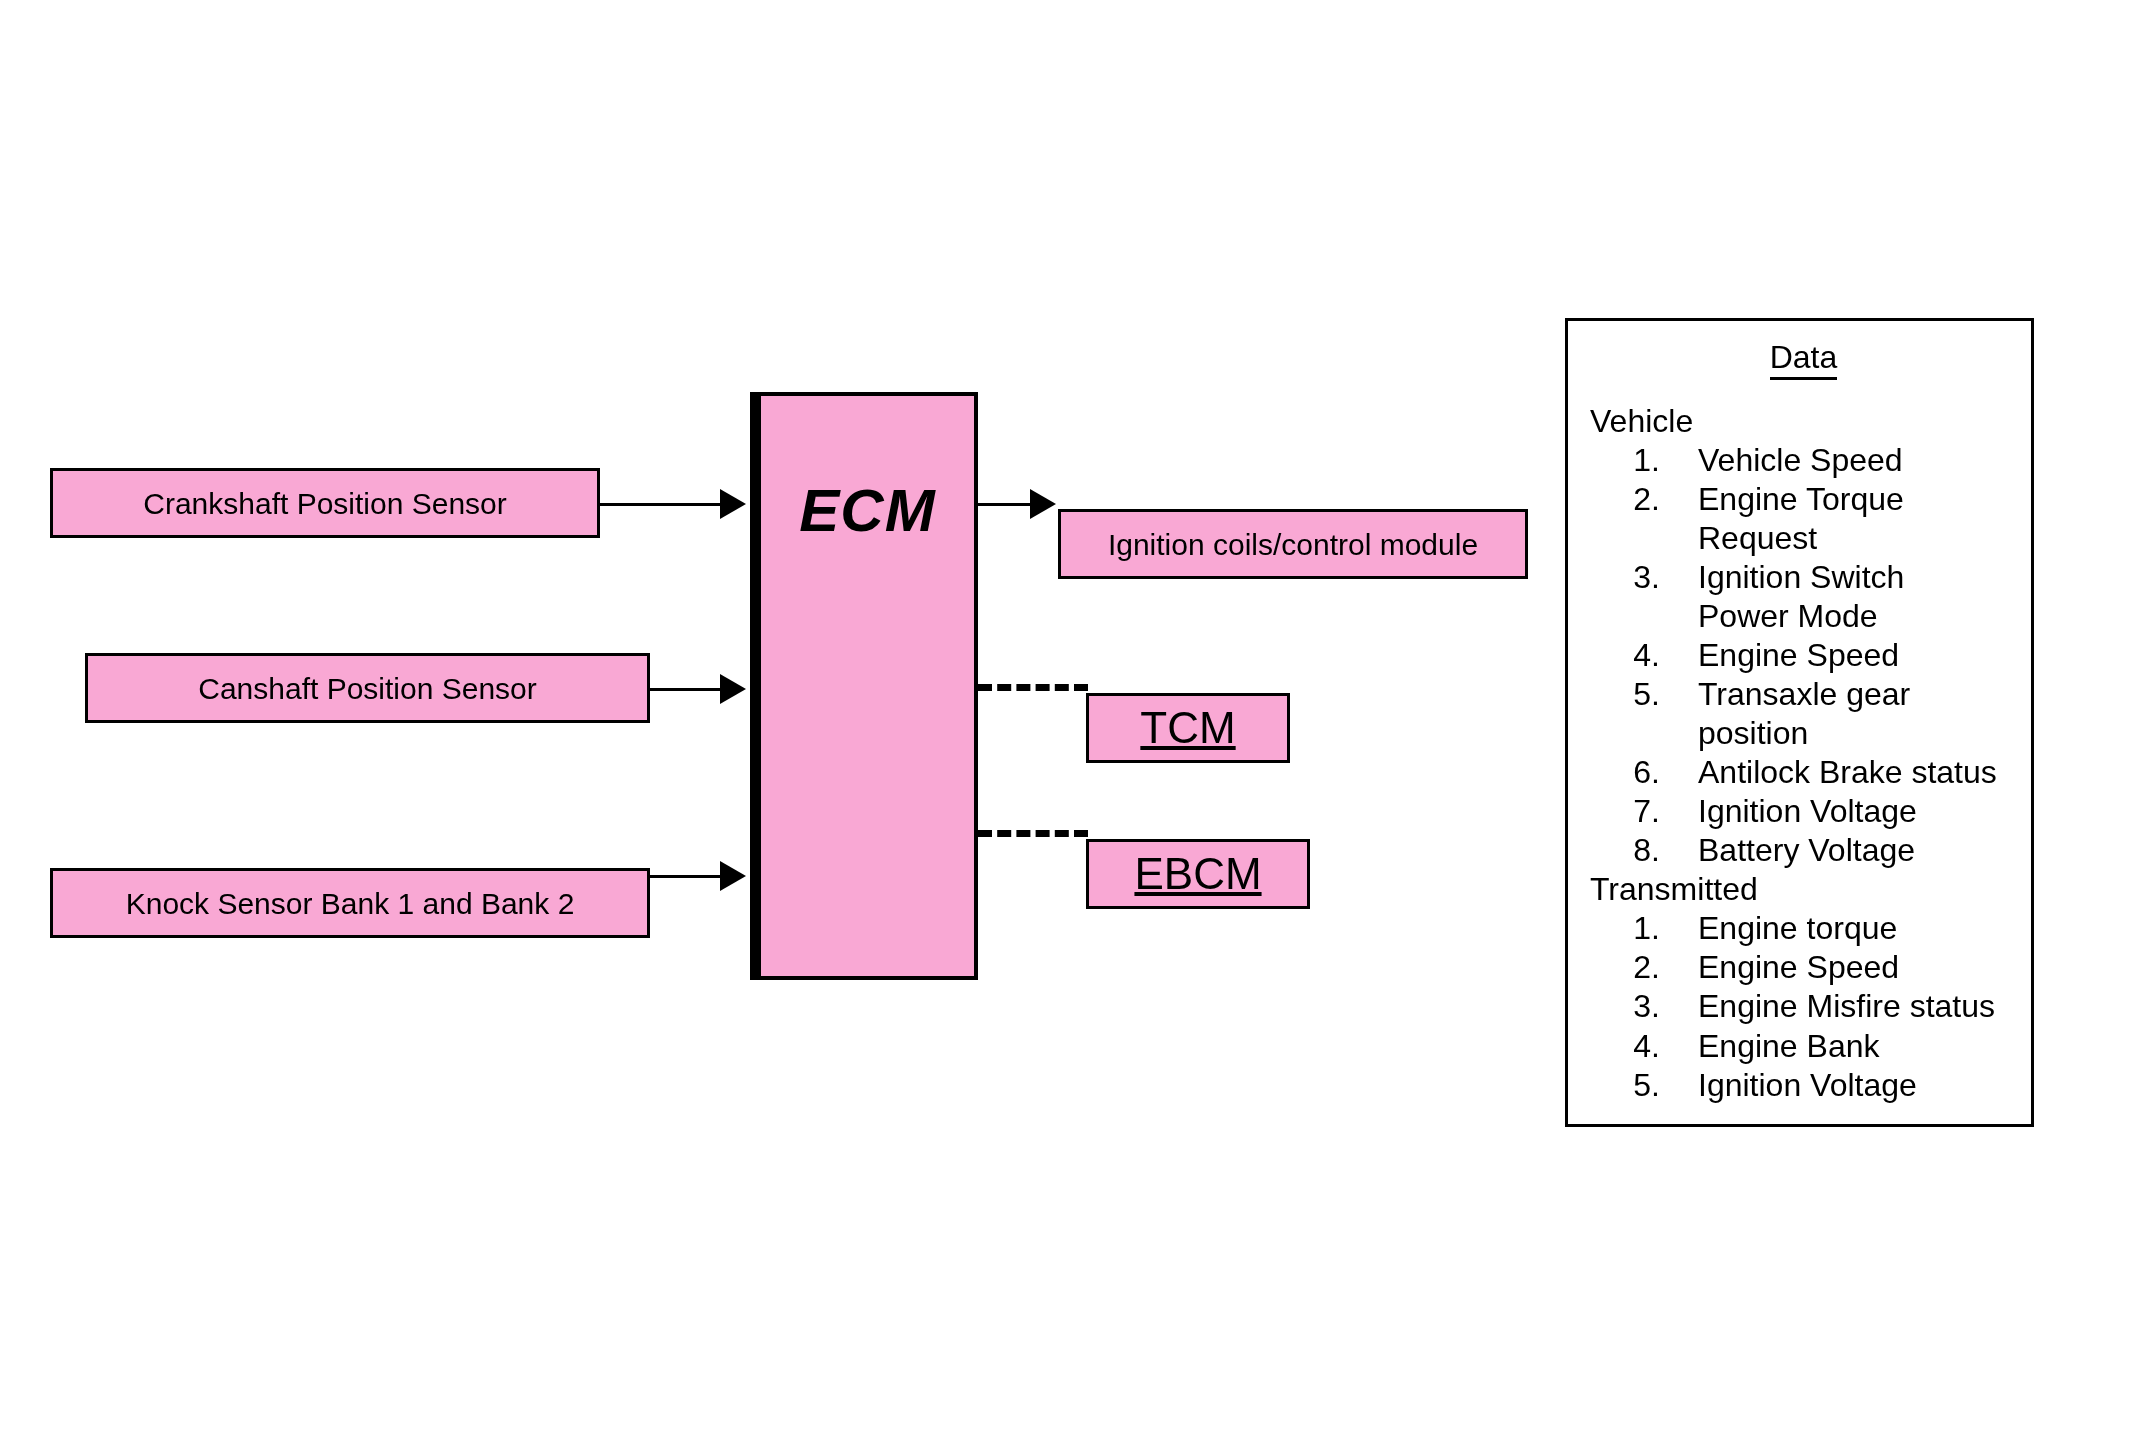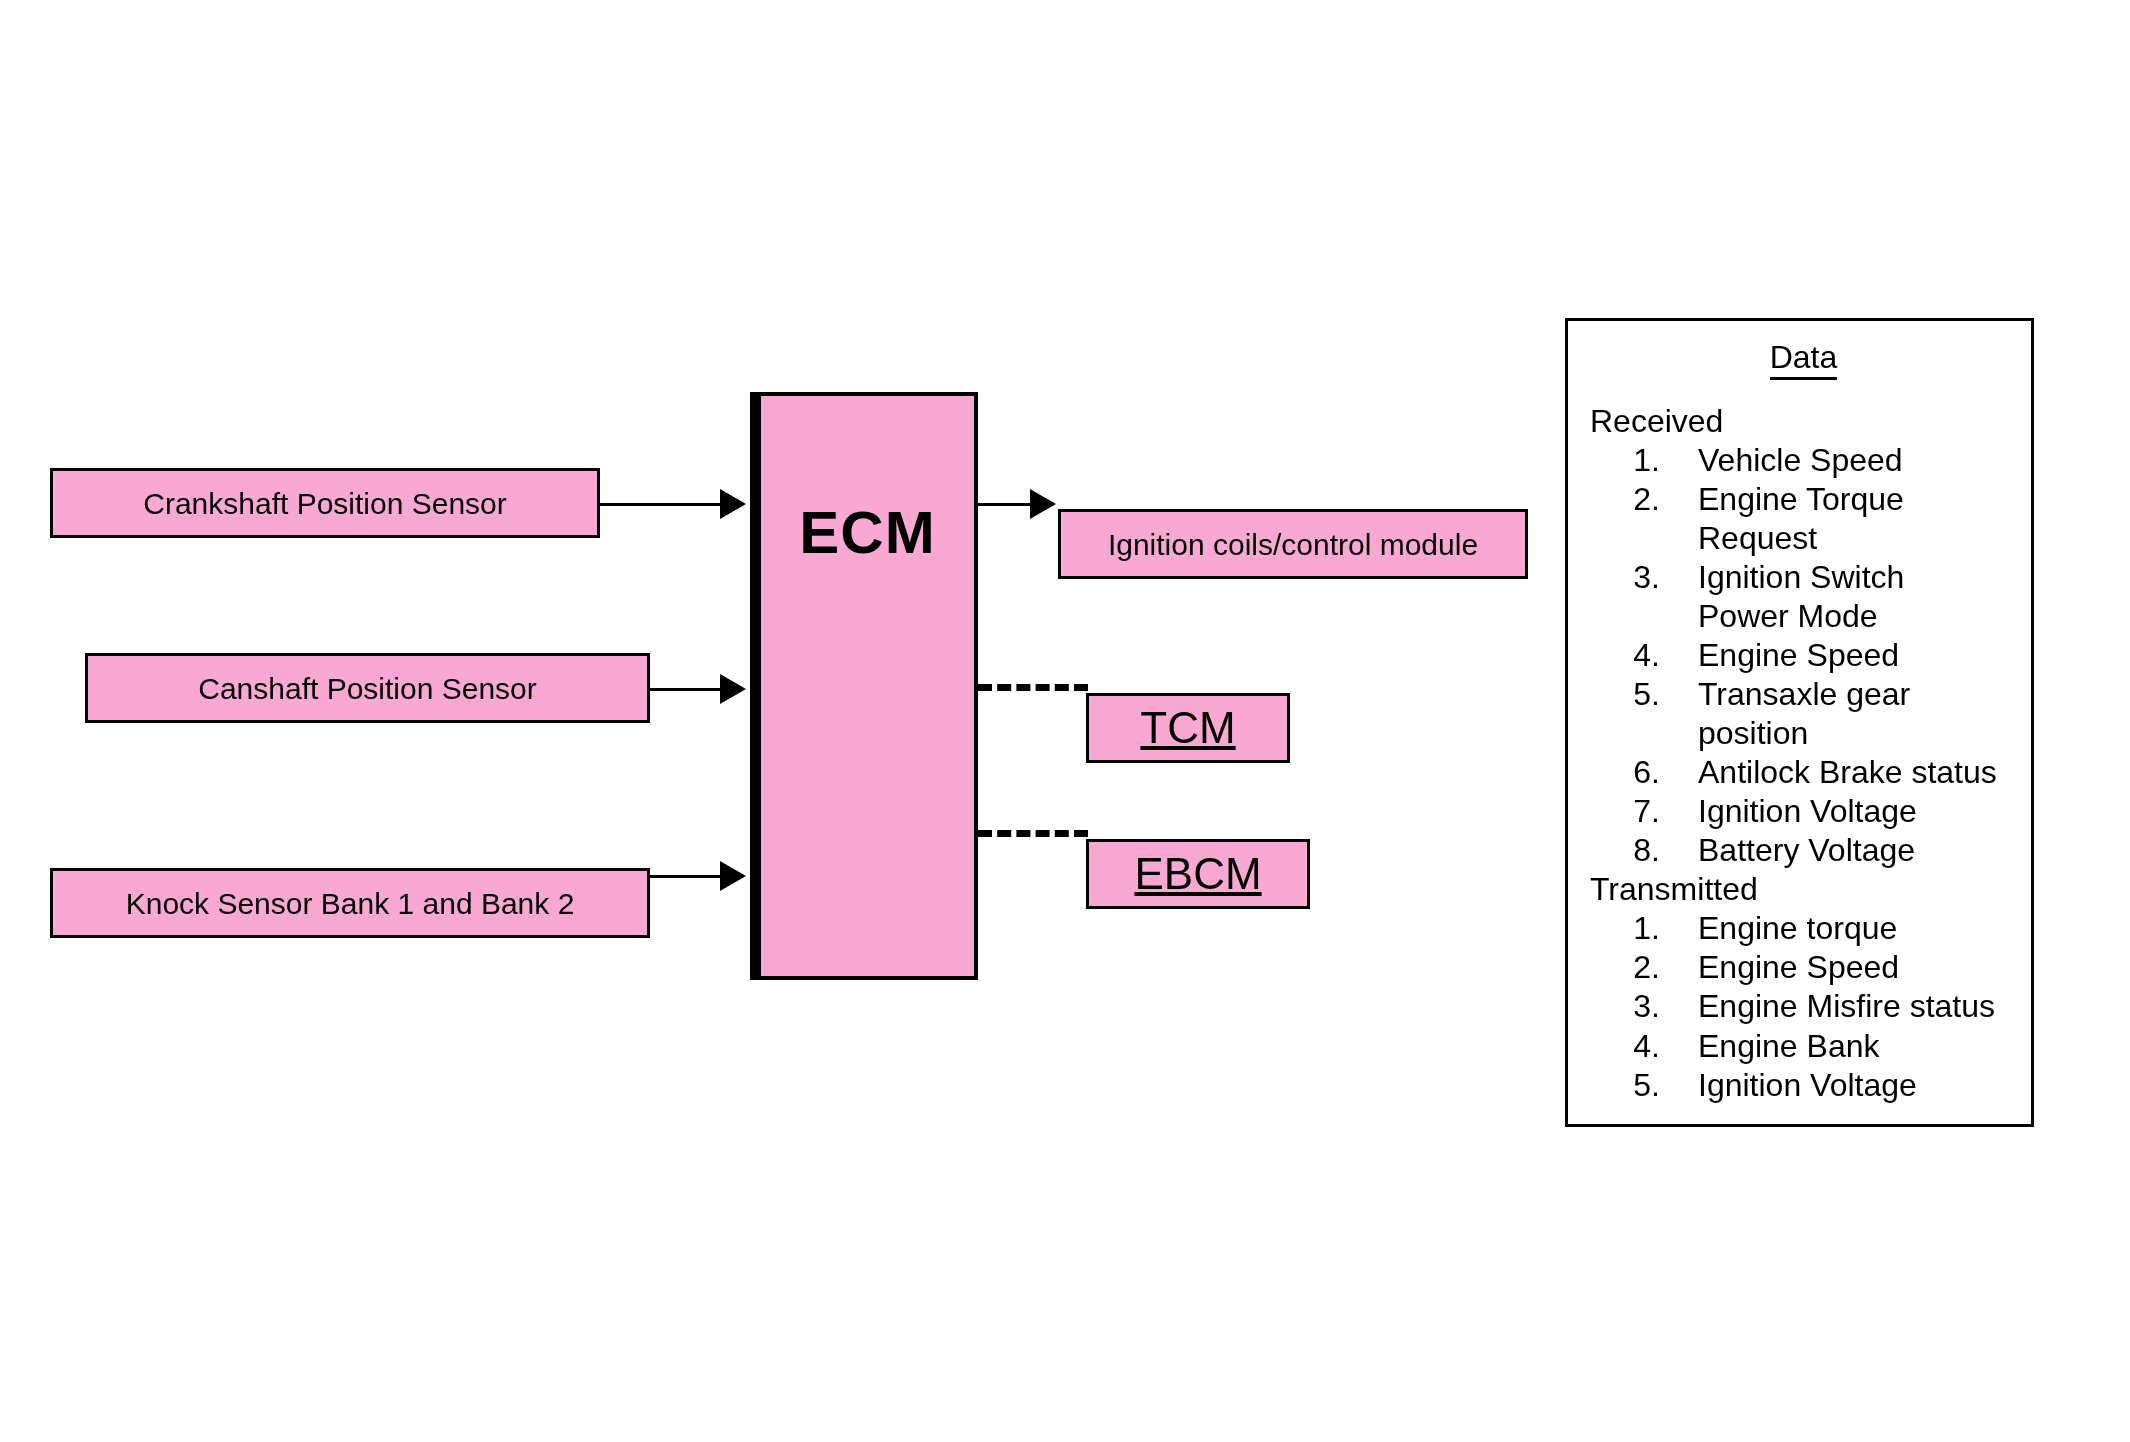--- a/index.html
+++ b/index.html
@@ -50,21 +50,22 @@
     height: 588px;
     border: 4px solid #000000;
     border-left-width: 11px;
     align-items: flex-start;
     justify-content: center;
   }
   #ecm-box .node-label {
     font-size: 60px;
     font-weight: 700;
     letter-spacing: 1px;
-    padding-top: 104px;
+    padding-top: 82px;
+    font-style: italic;
   }
 
   
   .module-box {
     font-size: 30px;
     margin-top: 41px;
   }
   #tcm-box .node-label,
   #ebcm-box .node-label {
     font-size: 44px;
@@ -189,21 +190,21 @@
 
   <div class="node module-box" id="ebcm-box" style="left:1086px; top:798px; width:224px; height:70px;">
     <span class="node-label">EBCM</span>
   </div>
 
   <div id="data-panel">
     <div id="data-title">
       <span>Data</span>
     </div>
 
-    <div class="group-heading">Received</div>
+    <div class="group-heading">Vehicle</div>
     <ul class="data-list">
       <li>
         <span class="item-num">1.</span>
         <span class="item-text">Vehicle Speed</span>
       </li>
       <li>
         <span class="item-num">2.</span>
         <span class="item-text">Engine Torque
 Request</span>
       </li>

